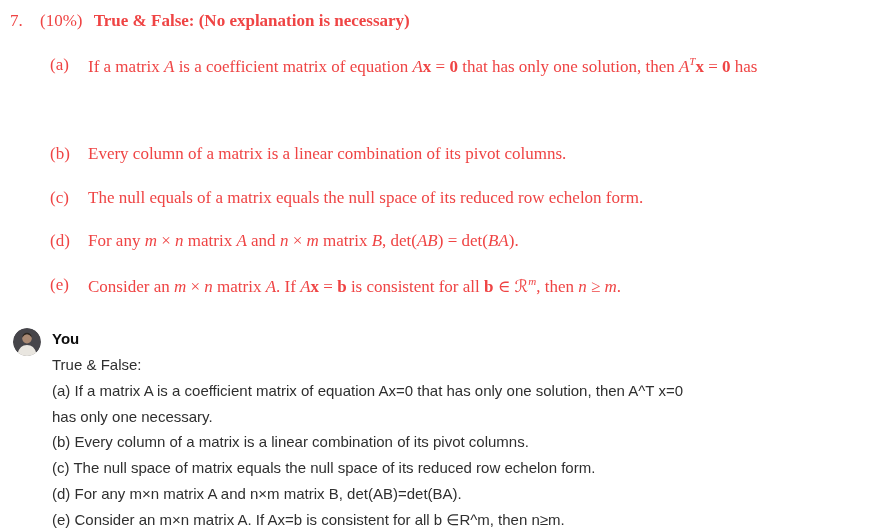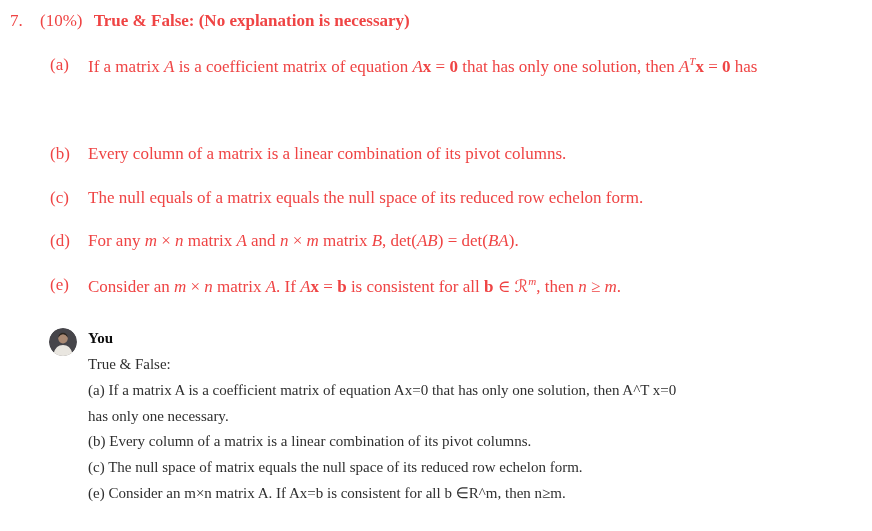--- a/index.html
+++ b/index.html
@@ -35,22 +35,21 @@
   .item-text { flex: none; }
 
   .run-i  { font-style: italic; }
   .run-b  { font-weight: 700; }
   .run-sup { font-style: italic; font-size: 0.65em; vertical-align: super; }
   .run-scr { font-family: "DejaVu Serif", "DejaVu Sans", serif; }
 
   
   .chat {
     position: absolute; inset: 0;
-    font-family: Liberation Serif, serif;
-    margin-left: 36px;
+    font-family: Liberation Sans, sans-serif;
   }
   .avatar {
     position: absolute; left: 13px; top: 328px;
     width: 28px; height: 28px;
     border-radius: 50%;
     overflow: hidden;
   }
   .chat-name {
     position: absolute; left: 52px; top: 330px;
     font-size: 15px; font-weight: 700; color: #0d0d0d;
@@ -115,18 +114,19 @@
         <path d="M4.6 25.4 q2.2 -8.4 9.4 -8.4 q7.2 0 9.4 8.4 a14 14 0 0 1 -18.8 0 z" fill="#e9e6e0"></path>
       </svg>
     </div>
     <div class="chat-name">You</div>
     <div class="chat-text">
       <div class="chat-line">True &amp; False:</div>
       <div class="chat-line">(a) If a matrix A is a coefficient matrix of equation Ax=0 that has only one solution, then A^T x=0</div>
       <div class="chat-line">has only one necessary.</div>
       <div class="chat-line">(b) Every column of a matrix is a linear combination of its pivot columns.</div>
       <div class="chat-line">(c) The null space of matrix equals the null space of its reduced row echelon form.</div>
+      <div class="chat-line">(d) For any m×n matrix A and n×m matrix B, det(AB)=det(BA).</div>
       <div class="chat-line">(e) Consider an m×n matrix A. If Ax=b is consistent for all b ∈R^m, then n≥m.</div>
     </div>
   </section>
 
 
 </div>
 
 </body></html>

